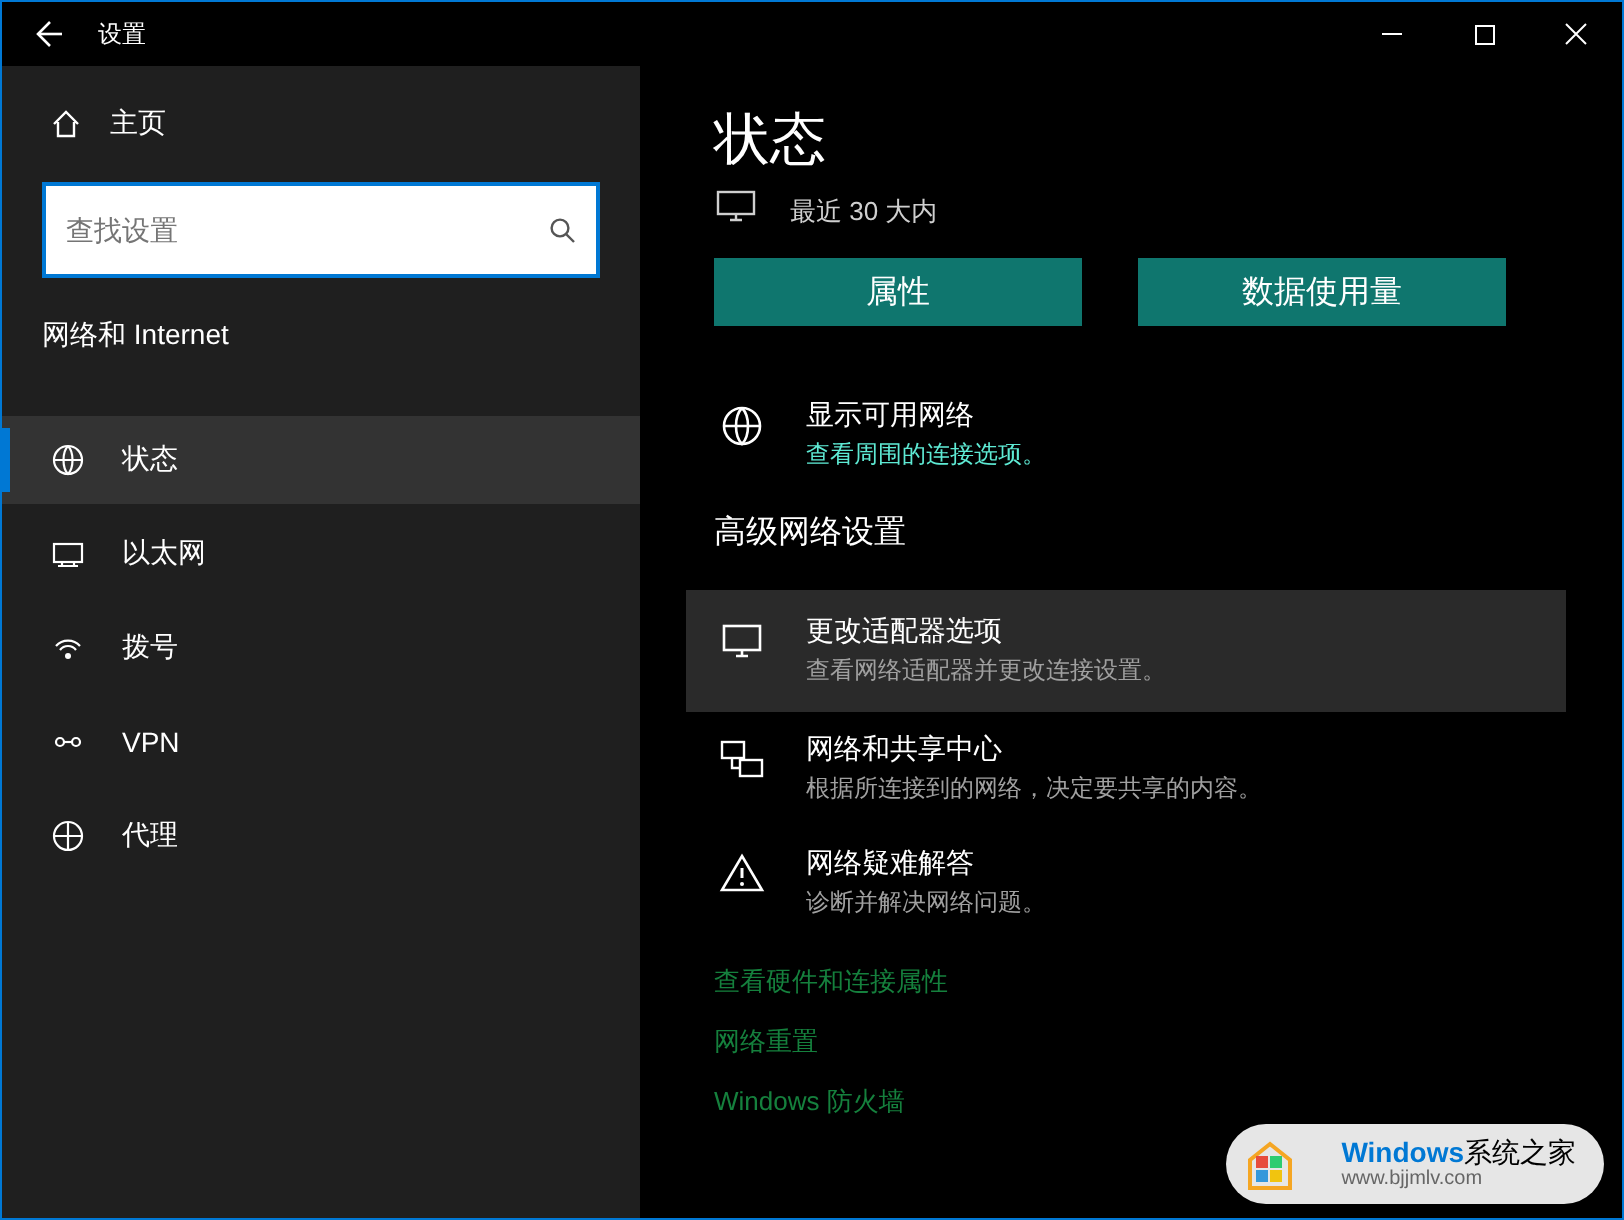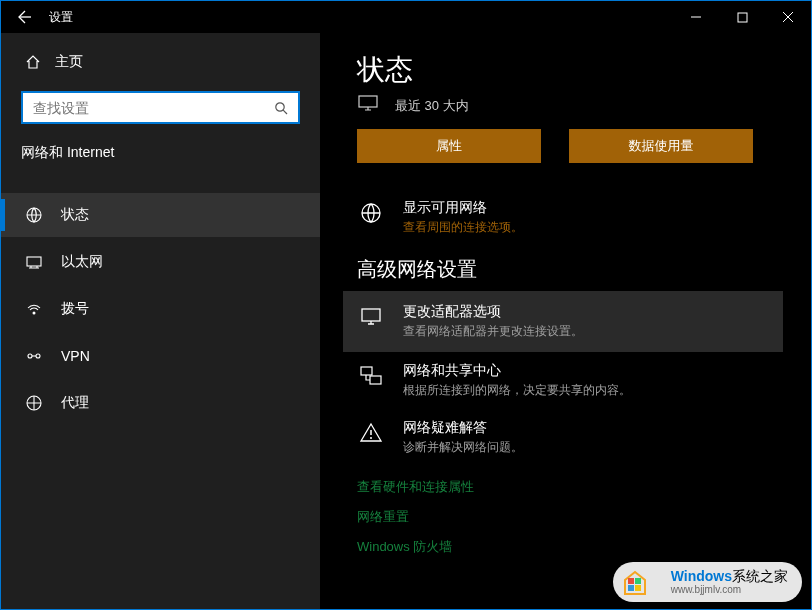--- a/index.html
+++ b/index.html
@@ -12,44 +12,44 @@
   .titlebar .title { font-size: 12px; padding-left: 4px; text-align: right; }
   .titlebar .spacer { flex: 1; }
   .titlebar .winbtn { width: 46px; height: 32px; display: flex; align-items: center; justify-content: center; }
   .titlebar .winbtn svg { stroke: #fff; }
 
   .body { flex: 1; display: flex; min-height: 0; }
 
   .sidebar { width: 320px; background: #1f1f1f; display: flex; flex-direction: column; padding-top: 10px; border-right: 1px solid #000; }
   .sidebar .home { display: flex; align-items: center; gap: 14px; padding: 10px 20px 10px 24px; font-size: 14px; }
   .sidebar .search-wrap { padding: 10px 20px 14px 20px; }
-  .sidebar .search { width: 100%; height: 33px; background: #fff; border: 2px solid #0078d4; display: flex; align-items: center; padding: 0 10px; }
+  .sidebar .search { width: 100%; height: 48px; background: #fff; border: 2px solid #0078d4; display: flex; align-items: center; padding: 0 10px; }
   .sidebar .search input { flex: 1; border: none; outline: none; font-size: 14px; color: #555; background: transparent; }
   .sidebar .category { padding: 6px 20px 10px 20px; font-size: 14px; }
 
   .nav { margin-top: 18px; }
   .nav-item { display: flex; align-items: center; gap: 18px; height: 44px; padding-left: 24px; font-size: 14px; position: relative; margin: 3px 0; }
   .nav-item.selected { background: #333333; }
   .nav-item.selected::before { content: ""; position: absolute; left: 0; top: 6px; bottom: 6px; width: 4px; background: #0078d4; }
   .nav-item .icon { width: 18px; display: flex; align-items: center; justify-content: center; }
 
   .content { flex: 1; background: #000; padding: 18px 28px 0 36px; overflow: hidden; position: relative; }
   .content h1 { font-size: 28px; font-weight: 400; margin-bottom: 8px; }
   .status-row { display: flex; align-items: center; gap: 16px; color: #cfcfcf; font-size: 13px; margin-bottom: 14px; }
   .status-row .net-icon { position: relative; top: -2px; }
 
   .btn-row { display: flex; gap: 28px; margin-bottom: 36px; }
-  .btn { flex: 0 0 184px; height: 34px; background: #a16207; display: flex; align-items: center; justify-content: center; font-size: 13px; }
+  .btn { flex: 0 0 184px; height: 34px; background: #0f766e; display: flex; align-items: center; justify-content: center; font-size: 16px; }
 
   .section-row { display: flex; gap: 18px; margin-bottom: 20px; }
   .section-row .icon { width: 28px; display: flex; align-items: flex-start; justify-content: center; padding-top: 2px; }
   .section-row .txt .title { font-size: 14px; }
-  .section-row .txt .desc { font-size: 12px; color: #a16207; margin-top: 2px; }
-
-  .section-heading { font-size: 20px; font-weight: 400; margin: 8px 0 8px 0; font-family: Liberation Mono, monospace; }
+  .section-row .txt .desc { font-size: 12px; color: #5eead4; margin-top: 2px; }
+
+  .section-heading { font-size: 16px; font-weight: 400; margin: 8px 0 18px 0; font-family: Liberation Mono, monospace; }
 
   .adv-item { display: flex; gap: 18px; padding: 10px 0 10px 0; margin-left: -14px; padding-left: 14px; }
   .adv-item.highlight { background: #2a2a2a; margin-right: 0; padding-right: 7px; padding-top: 12px; padding-bottom: 12px; }
   .adv-item .icon { width: 28px; display: flex; align-items: flex-start; justify-content: center; padding-top: 2px; }
   .adv-item .txt .title { font-size: 14px; }
   .adv-item .txt .desc { font-size: 12px; color: #a0a0a0; margin-top: 2px; }
 
   .link { color: #15803d; font-size: 13px; margin-top: 12px; display: block; }
 
   .watermark { position: absolute; right: 10px; bottom: 8px; display: flex; align-items: center; gap: 20px; background: rgba(255,255,255,0.9); border-radius: 22px; padding: 4px 14px 4px 6px; color: #000; }

